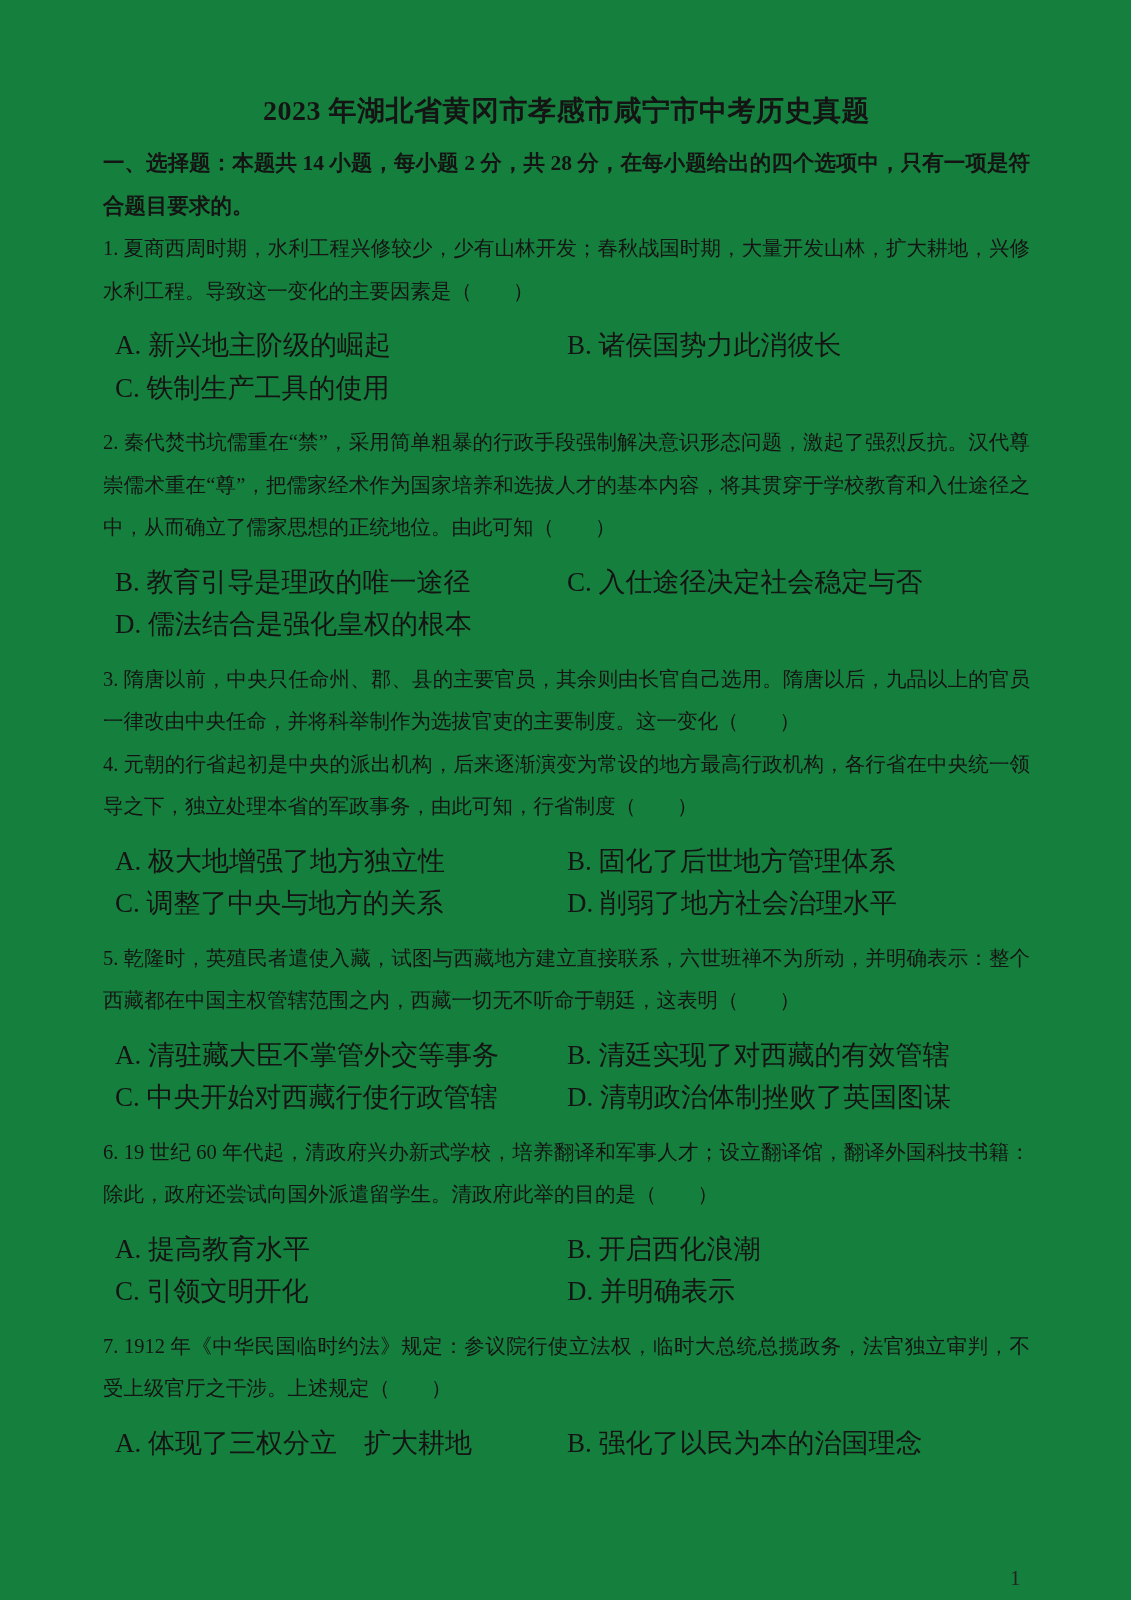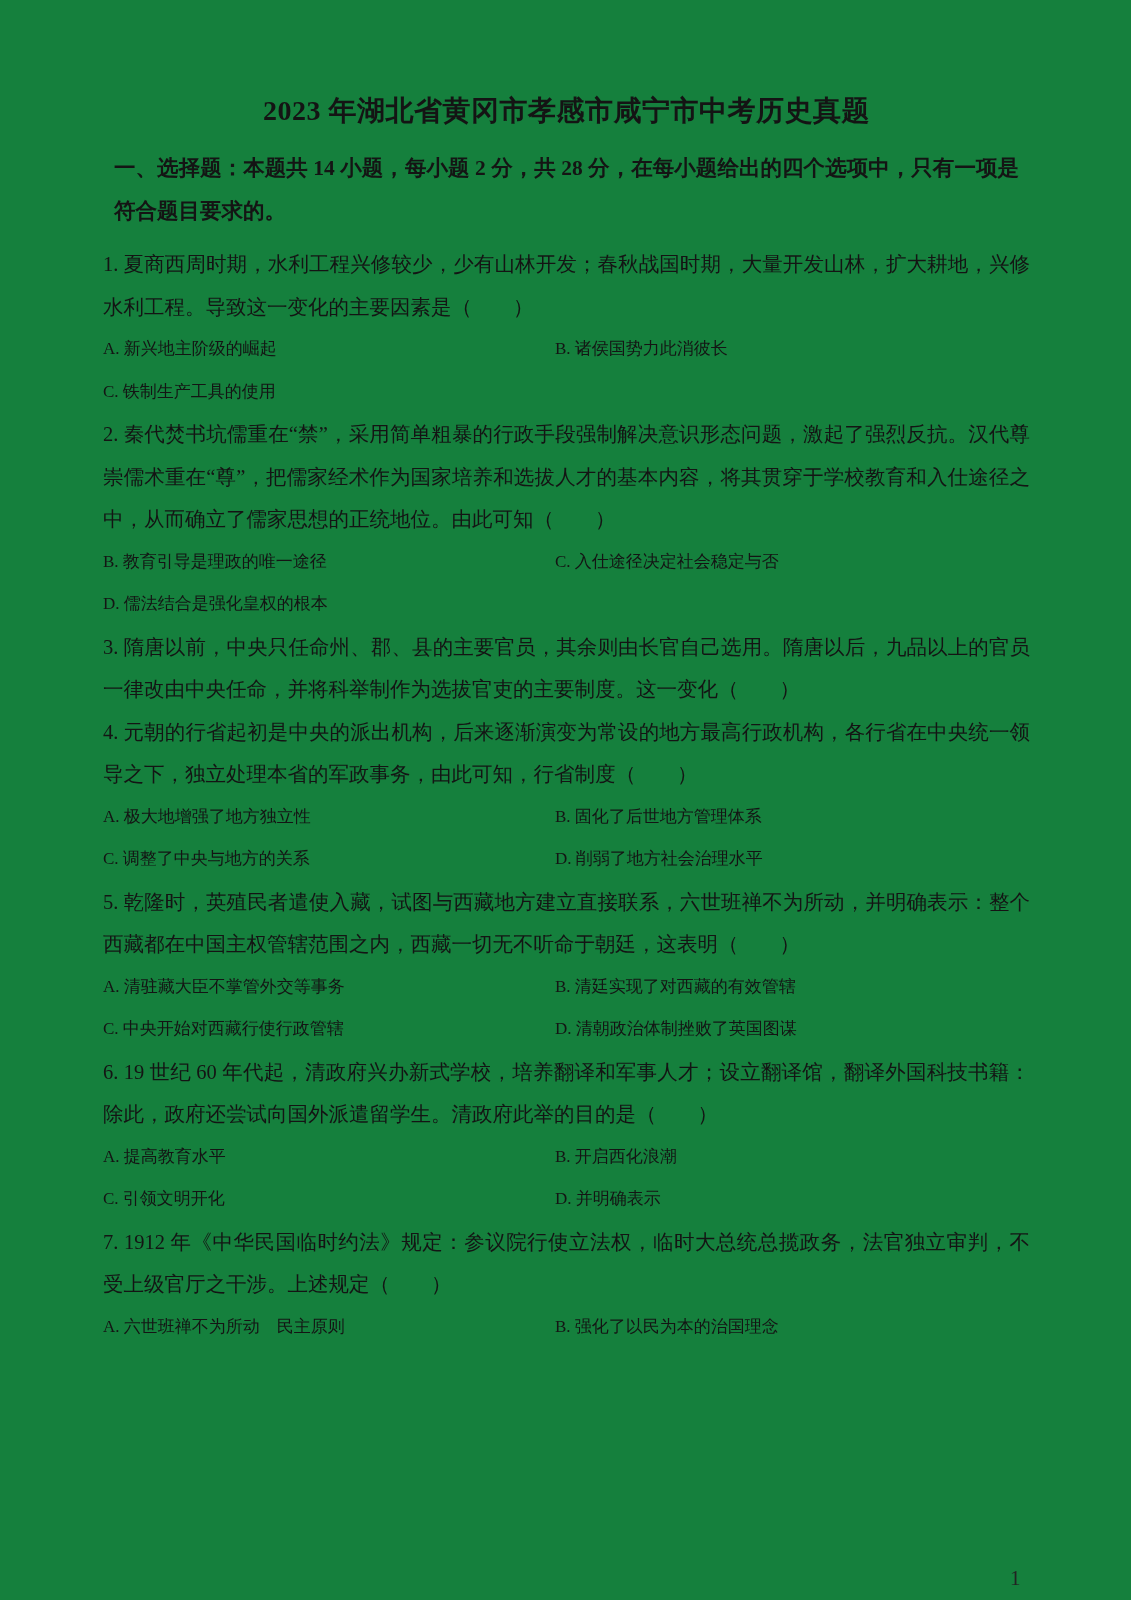--- a/index.html
+++ b/index.html
@@ -24,35 +24,35 @@
     text-align: center;
     margin: 0 0 6px 0;
     line-height: 50px;
     letter-spacing: 0.5px;
   }
   .section-intro {
     font-size: 21.5px;
     font-weight: bold;
     line-height: 42.5px;
     text-align: justify;
-    margin: 11px;
+    margin: 0;
   }
   .question { margin: 0; }
   .stem {
     font-size: 20.5px;
     line-height: 42.5px;
     text-align: justify;
     margin: 0;
   }
   .opts {
     display: grid;
     grid-template-columns: 452px 1fr;
-    font-size: 17px;
+    font-size: 27px;
     line-height: 42.5px;
-    margin: 0;
+    margin: 12px;
   }
   .opt { white-space: nowrap; }
 
   
   .watermark {
     position: absolute;
     left: 948px;
     top: 1616px;
     width: 180px;
     height: 58px;
@@ -152,21 +152,21 @@
         <span class="opt">A. 提高教育水平</span>
         <span class="opt">B. 开启西化浪潮</span>
         <span class="opt">C. 引领文明开化</span>
         <span class="opt">D. 并明确表示</span>
       </div>
     </div>
 
     <div class="question">
       <p class="stem">7. 1912 年《中华民国临时约法》规定：参议院行使立法权，临时大总统总揽政务，法官独立审判，不受上级官厅之干涉。上述规定（　　）</p>
       <div class="opts">
-        <span class="opt">A. 六世班禅不为所动　民主原则</span>
+        <span class="opt">A. 体现了三权分立　扩大耕地</span>
         <span class="opt">B. 强化了以民为本的治国理念</span>
       </div>
     </div>
 
   </div>
 
   <div class="watermark">
     <div class="wm-logo">
       <div class="wm-blk b1"></div>
       <div class="wm-blk b2"></div>

